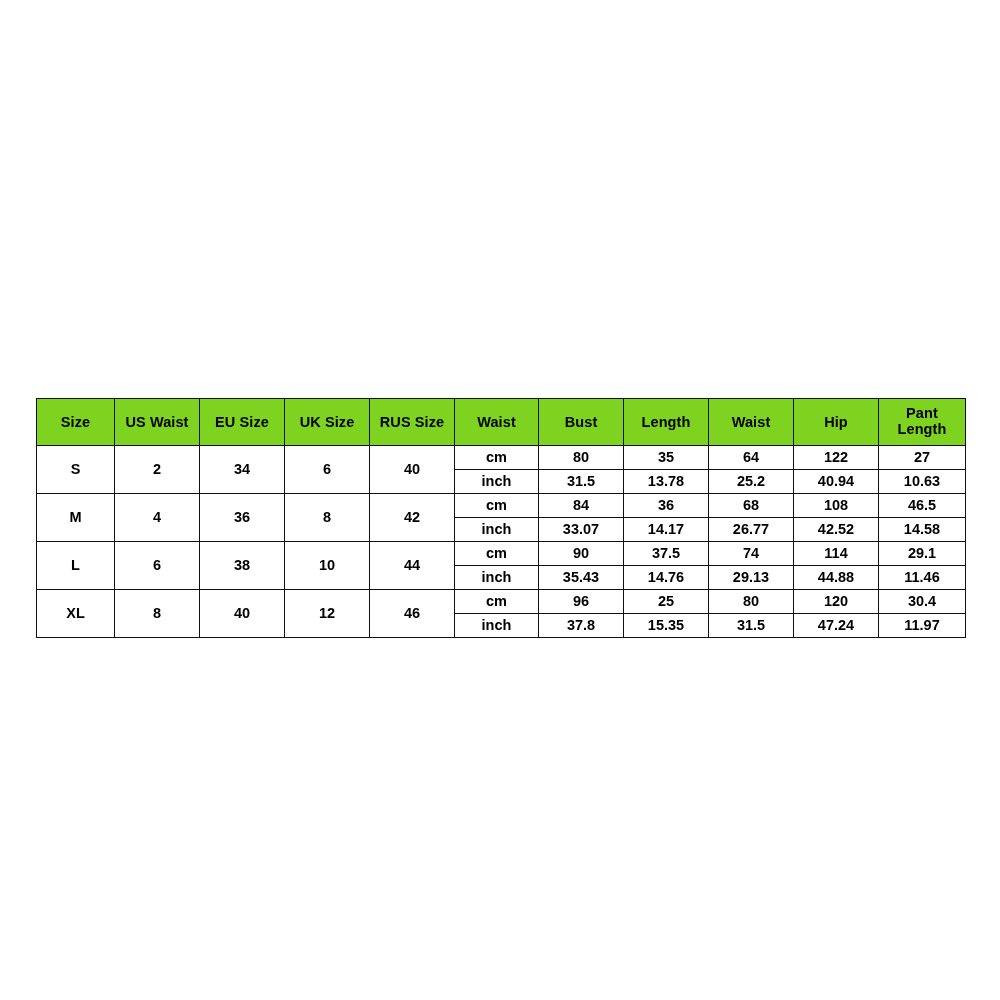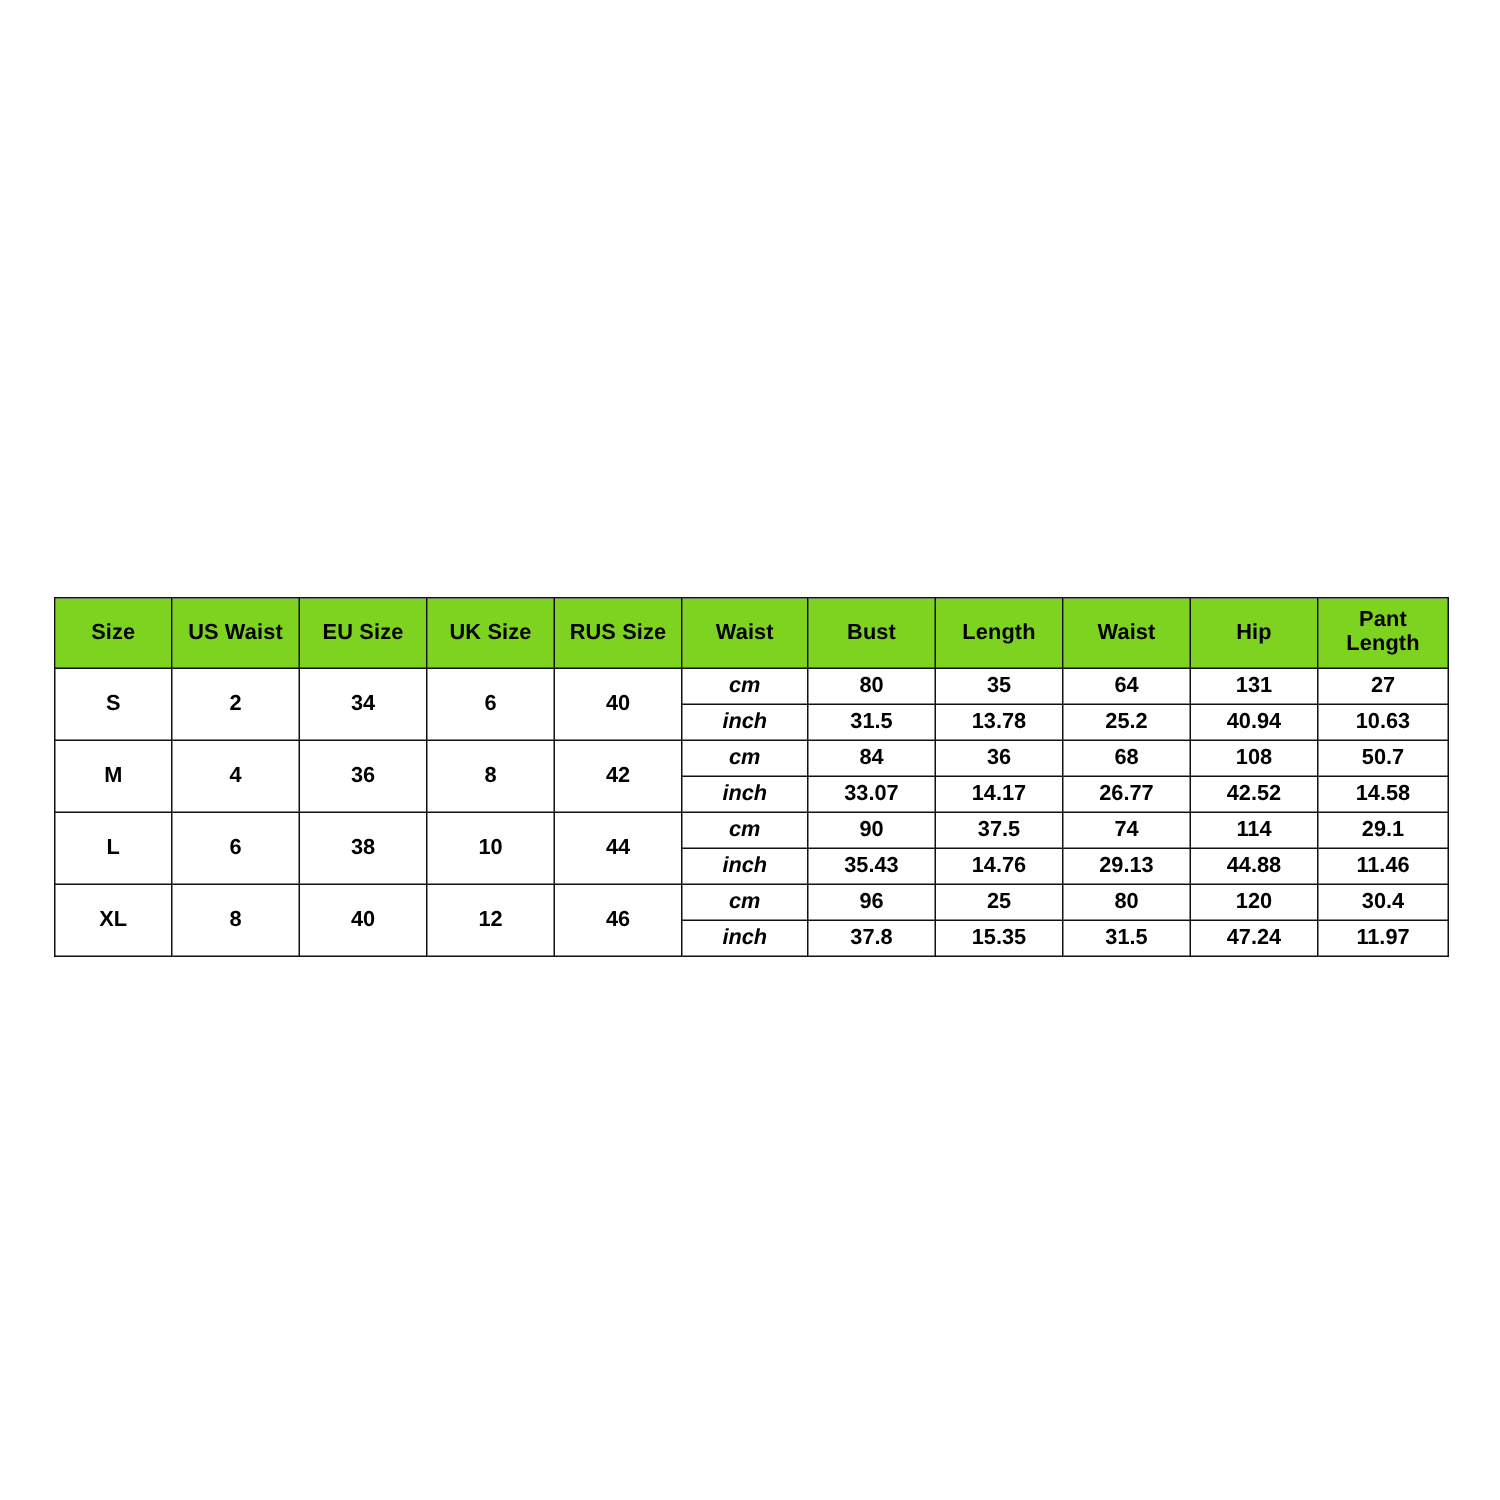--- a/index.html
+++ b/index.html
@@ -60,21 +60,20 @@
   td.size-cell,
   td.span-cell {
     height: 46px;
     font-size: 15px;
     background: #ffffff;
   }
 
   td.unit-cell {
     height: 23px;
     font-size: 13.5px;
-    font-style: italic;
   }
 
   td.data-cell {
     height: 23px;
     font-size: 13.5px;
   }
 
   
   col.c-size      { width: 78px; }
   col.c-us        { width: 85px; }
@@ -130,21 +129,21 @@
         <tr>
           <td class="span-cell" rowspan="2">S</td>
           <td class="span-cell" rowspan="2">2</td>
           <td class="span-cell" rowspan="2">34</td>
           <td class="span-cell" rowspan="2">6</td>
           <td class="span-cell" rowspan="2">40</td>
           <td class="unit-cell">cm</td>
           <td class="data-cell">80</td>
           <td class="data-cell">35</td>
           <td class="data-cell">64</td>
-          <td class="data-cell">131</td>
+          <td class="data-cell">122</td>
           <td class="data-cell">27</td>
         </tr>
         <tr>
           <td class="unit-cell">inch</td>
           <td class="data-cell">31.5</td>
           <td class="data-cell">13.78</td>
           <td class="data-cell">25.2</td>
           <td class="data-cell">40.94</td>
           <td class="data-cell">10.63</td>
         </tr>
@@ -153,21 +152,21 @@
           <td class="span-cell" rowspan="2">M</td>
           <td class="span-cell" rowspan="2">4</td>
           <td class="span-cell" rowspan="2">36</td>
           <td class="span-cell" rowspan="2">8</td>
           <td class="span-cell" rowspan="2">42</td>
           <td class="unit-cell">cm</td>
           <td class="data-cell">84</td>
           <td class="data-cell">36</td>
           <td class="data-cell">68</td>
           <td class="data-cell">108</td>
-          <td class="data-cell">50.7</td>
+          <td class="data-cell">46.5</td>
         </tr>
         <tr>
           <td class="unit-cell">inch</td>
           <td class="data-cell">33.07</td>
           <td class="data-cell">14.17</td>
           <td class="data-cell">26.77</td>
           <td class="data-cell">42.52</td>
           <td class="data-cell">14.58</td>
         </tr>
 

